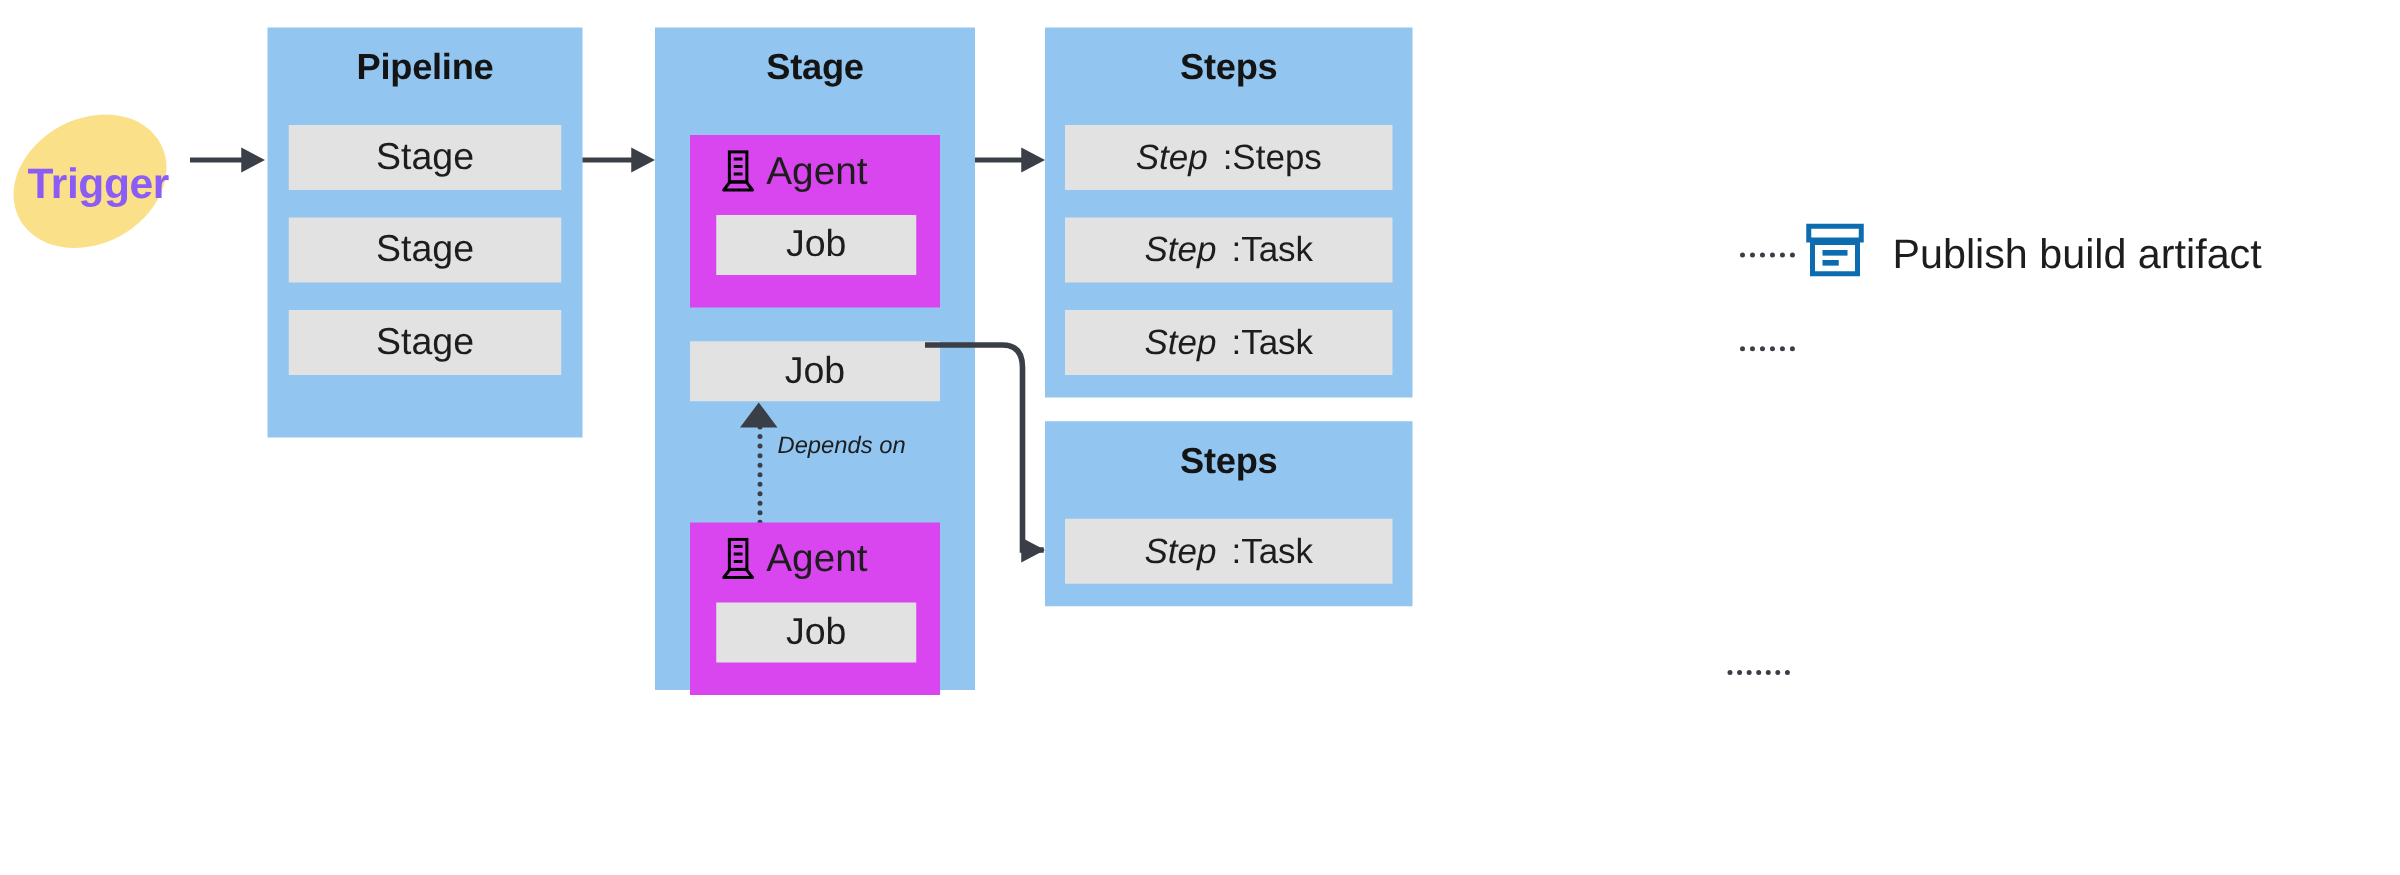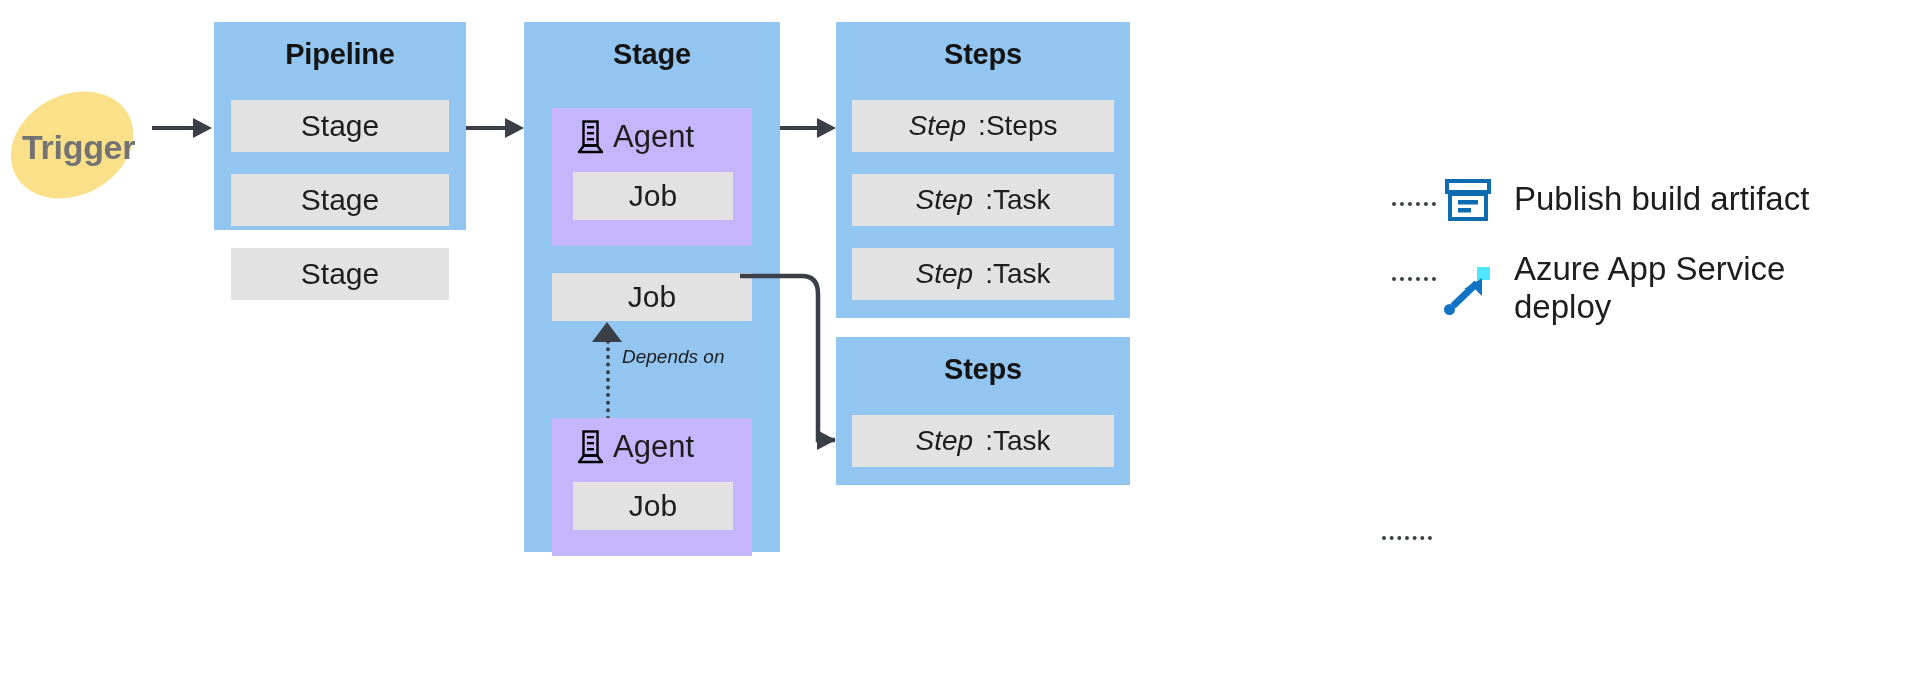--- a/index.html
+++ b/index.html
@@ -29,21 +29,21 @@
     background: #fbe08a;
     border-radius: 50%;
     transform: rotate(-28deg);
   }
   .trigger-label {
     position: absolute;
     left: 22px;
     top: 128px;
     font-size: 34px;
     font-weight: bold;
-    color: #737373;
+    color: #8b5cf6;
     letter-spacing: -0.3px;
     white-space: nowrap;
   }
 
   
   .group-box {
     position: absolute;
     background: #92c5f0;
     box-sizing: border-box;
   }
@@ -65,36 +65,36 @@
   }
   .step-row {
     font-size: 28px;
   }
   .step-em {
     font-style: italic;
     margin-right: 12px;
   }
 
   
-  #pipeline-box { left: 214px; top: 22px; width: 252px; height: 208px; }
+  #pipeline-box { left: 214px; top: 22px; width: 252px; height: 328px; }
   #pipeline-box .group-title { margin-top: 16px; }
   #pipeline-box .grey-row {
     position: absolute; left: 17px; width: 218px; height: 52px;
   }
   #pl-stage-0 { top: 78px; }
   #pl-stage-1 { top: 152px; }
   #pl-stage-2 { top: 226px; }
 
   
   #stage-box { left: 524px; top: 22px; width: 256px; height: 530px; }
   #stage-box .group-title { margin-top: 16px; }
 
   .agent-card {
     position: absolute;
-    background: #c4b5fd;
+    background: #d946ef;
     box-sizing: border-box;
   }
   .agent-head {
     display: flex;
     align-items: center;
     gap: 7px;
     padding-left: 24px;
     height: 58px;
   }
   .agent-head-text { font-size: 31px; color: #1d1d1d; }
@@ -200,21 +200,21 @@
     position: absolute;
     left: 817px;
     top: 430px;
     width: 0; height: 0;
     border-top: 10px solid transparent;
     border-bottom: 10px solid transparent;
     border-left: 19px solid #3a3f47;
   }
 
   
-  .legend-item { position: absolute; display: flex; align-items: center; }
+  .legend-item { position: absolute; display: flex; align-items: flex-end; }
   .dots {
     position: absolute;
     height: 0;
     border-top: 4px dotted #3a3f47;
   }
   .legend-icon { flex: none; display: block; }
   .legend-text {
     font-size: 33px;
     color: #1d1d1d;
     line-height: 1.14;
@@ -343,26 +343,16 @@
     <svg class="legend-icon" viewBox="0 0 48 44">
       <rect x="3" y="3" width="42" height="11" fill="none" stroke="#0d6bb0" stroke-width="4"></rect>
       <rect x="6" y="16" width="36" height="25" fill="none" stroke="#0d6bb0" stroke-width="4"></rect>
       <rect x="14" y="22" width="20" height="4.5" fill="#0d6bb0"></rect>
       <rect x="14" y="30" width="13" height="4.5" fill="#0d6bb0"></rect>
     </svg>
     <span class="legend-text">Publish build artifact</span>
   </div>
 
   <div class="dots" id="dots-azure"></div>
-  <div class="legend-item" id="legend-azure">
-    <svg class="legend-icon" viewBox="0 0 48 50">
-      <rect x="33" y="2" width="13" height="13" fill="#50e6ff"></rect>
-      <circle cx="5.5" cy="44.5" r="5.5" fill="#1273c5"></circle>
-      <path d="M9 41 L33 18" stroke="#1273c5" stroke-width="7"></path>
-      <path d="M38 13 L38 31 L31 24 L20 24 Z" fill="#1273c5"></path>
-    </svg>
-    <span class="legend-text">Azure App Service
-deploy</span>
-  </div>
 
   <div class="dots" id="dots-invoke"></div>
 
 </div>
 
 </body></html>

